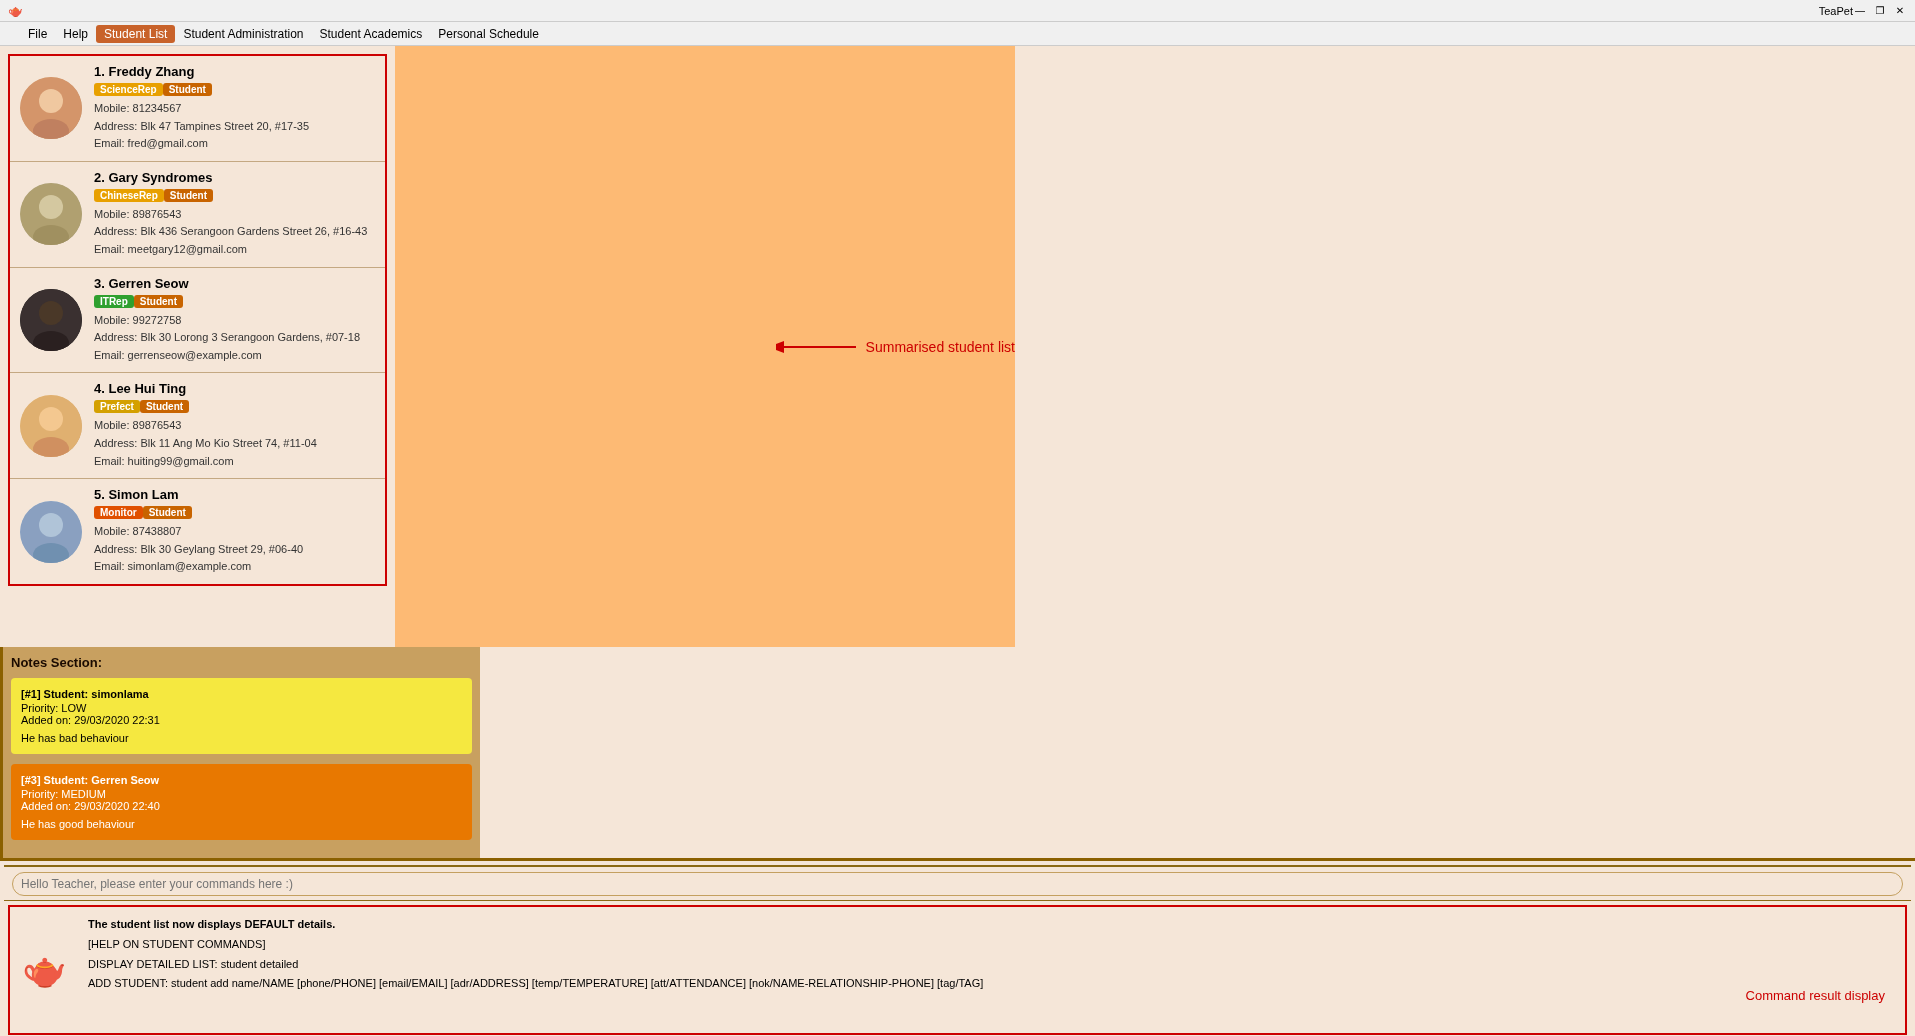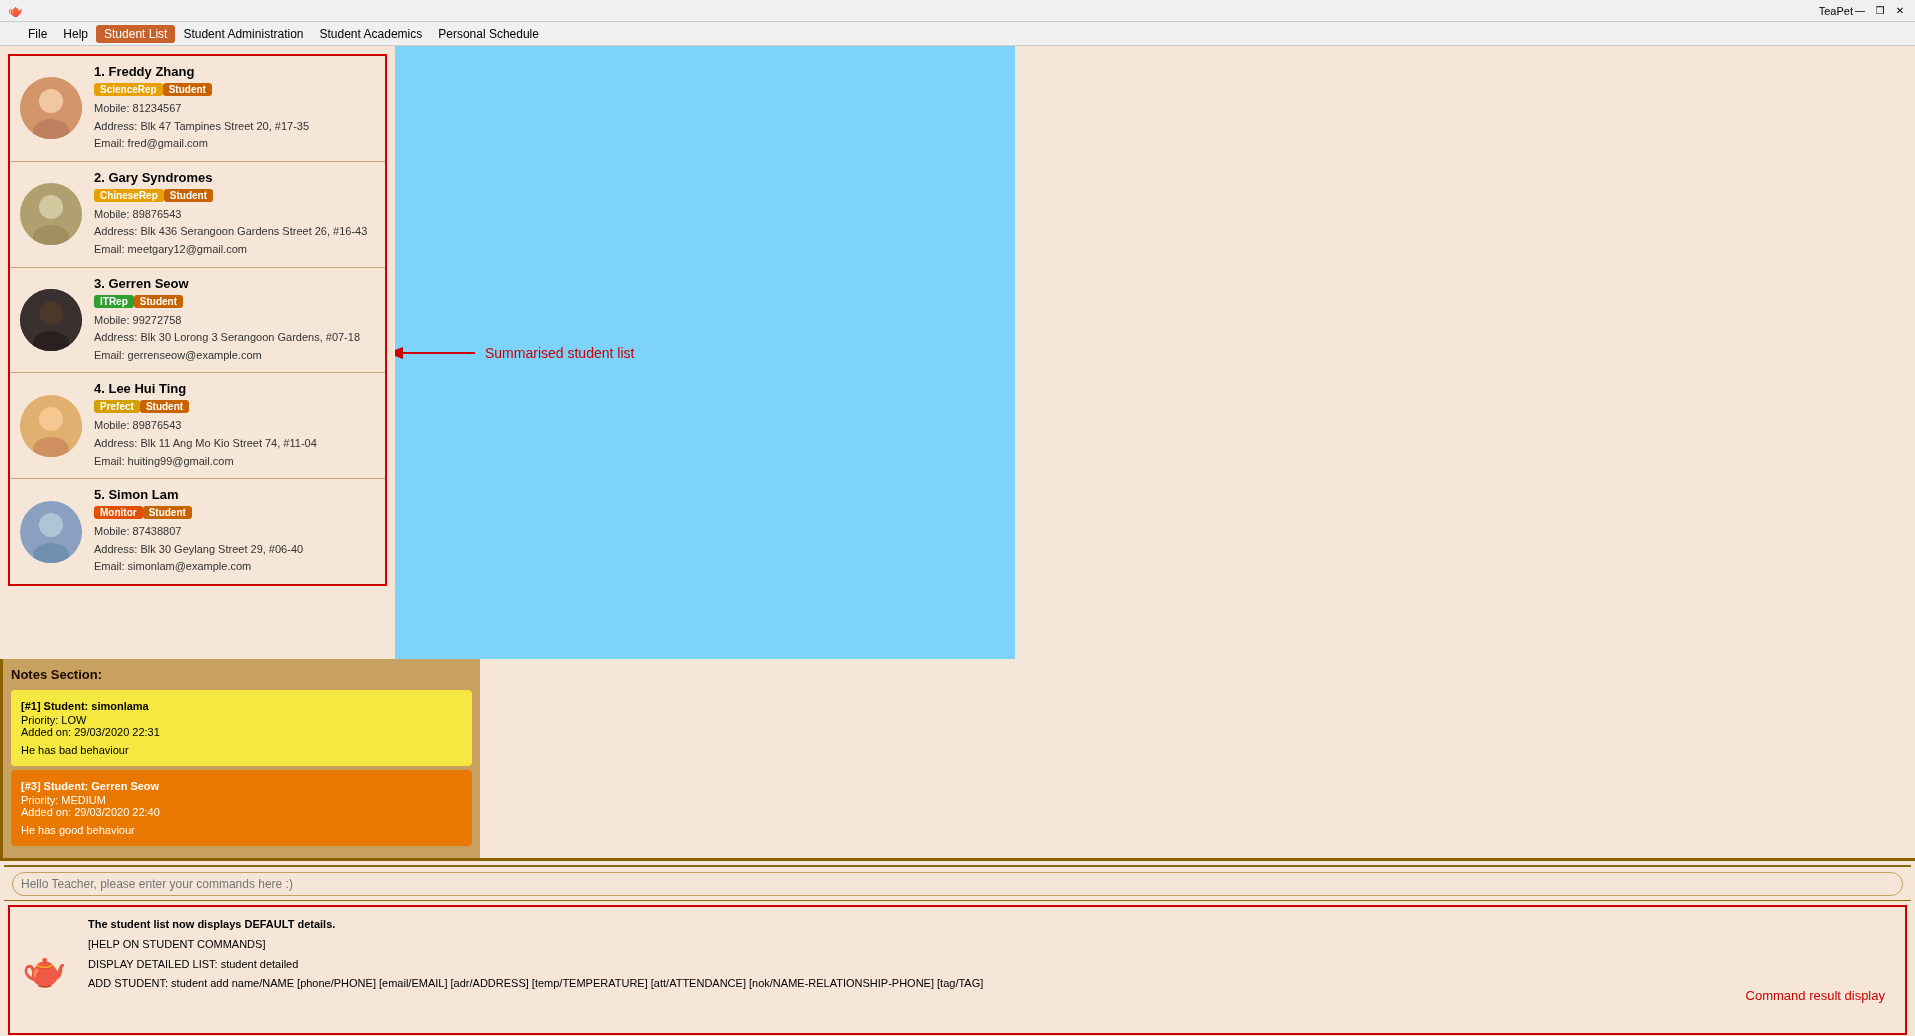--- a/index.html
+++ b/index.html
@@ -121,24 +121,24 @@
     .tag-itrep { background: #2fa02f; color: white; }
     .tag-prefect { background: #d4a000; color: white; text-align: center; }
     .tag-monitor { background: #e05000; color: white; }
     .tag-student { background: #c86400; color: white; }
 
     .student-detail { font-size: 11px; line-height: 1.6; color: #333; }
 
     
     .annotation-area {
       flex: 0 0 620px;
-      background: #7dd3fc;
-      display: flex;
-      align-items: center;
-      justify-content: flex-start;
+      background: #fdba74;
+      display: flex;
+      align-items: center;
+      justify-content: flex-end;
       position: relative;
     }
 
     .arrow-label {
       color: #cc0000;
       font-size: 14px;
       display: flex;
       align-items: center;
       gap: 10px;
     }
@@ -155,21 +155,21 @@
     .notes-title {
       font-size: 13px;
       font-weight: bold;
       color: #1a0a00;
       margin-bottom: 8px;
     }
 
     .note-card {
       border-radius: 4px;
       padding: 10px;
-      margin-bottom: 4px;
+      margin-bottom: 10px;
       font-size: 11px;
     }
     .note-yellow { background: #f5e840; }
     .note-orange { background: #e87800; color: white; }
 
     .note-title { font-weight: bold; margin-bottom: 2px; }
     .note-body { margin-top: 6px; }
 
     
     .command-input-area {

